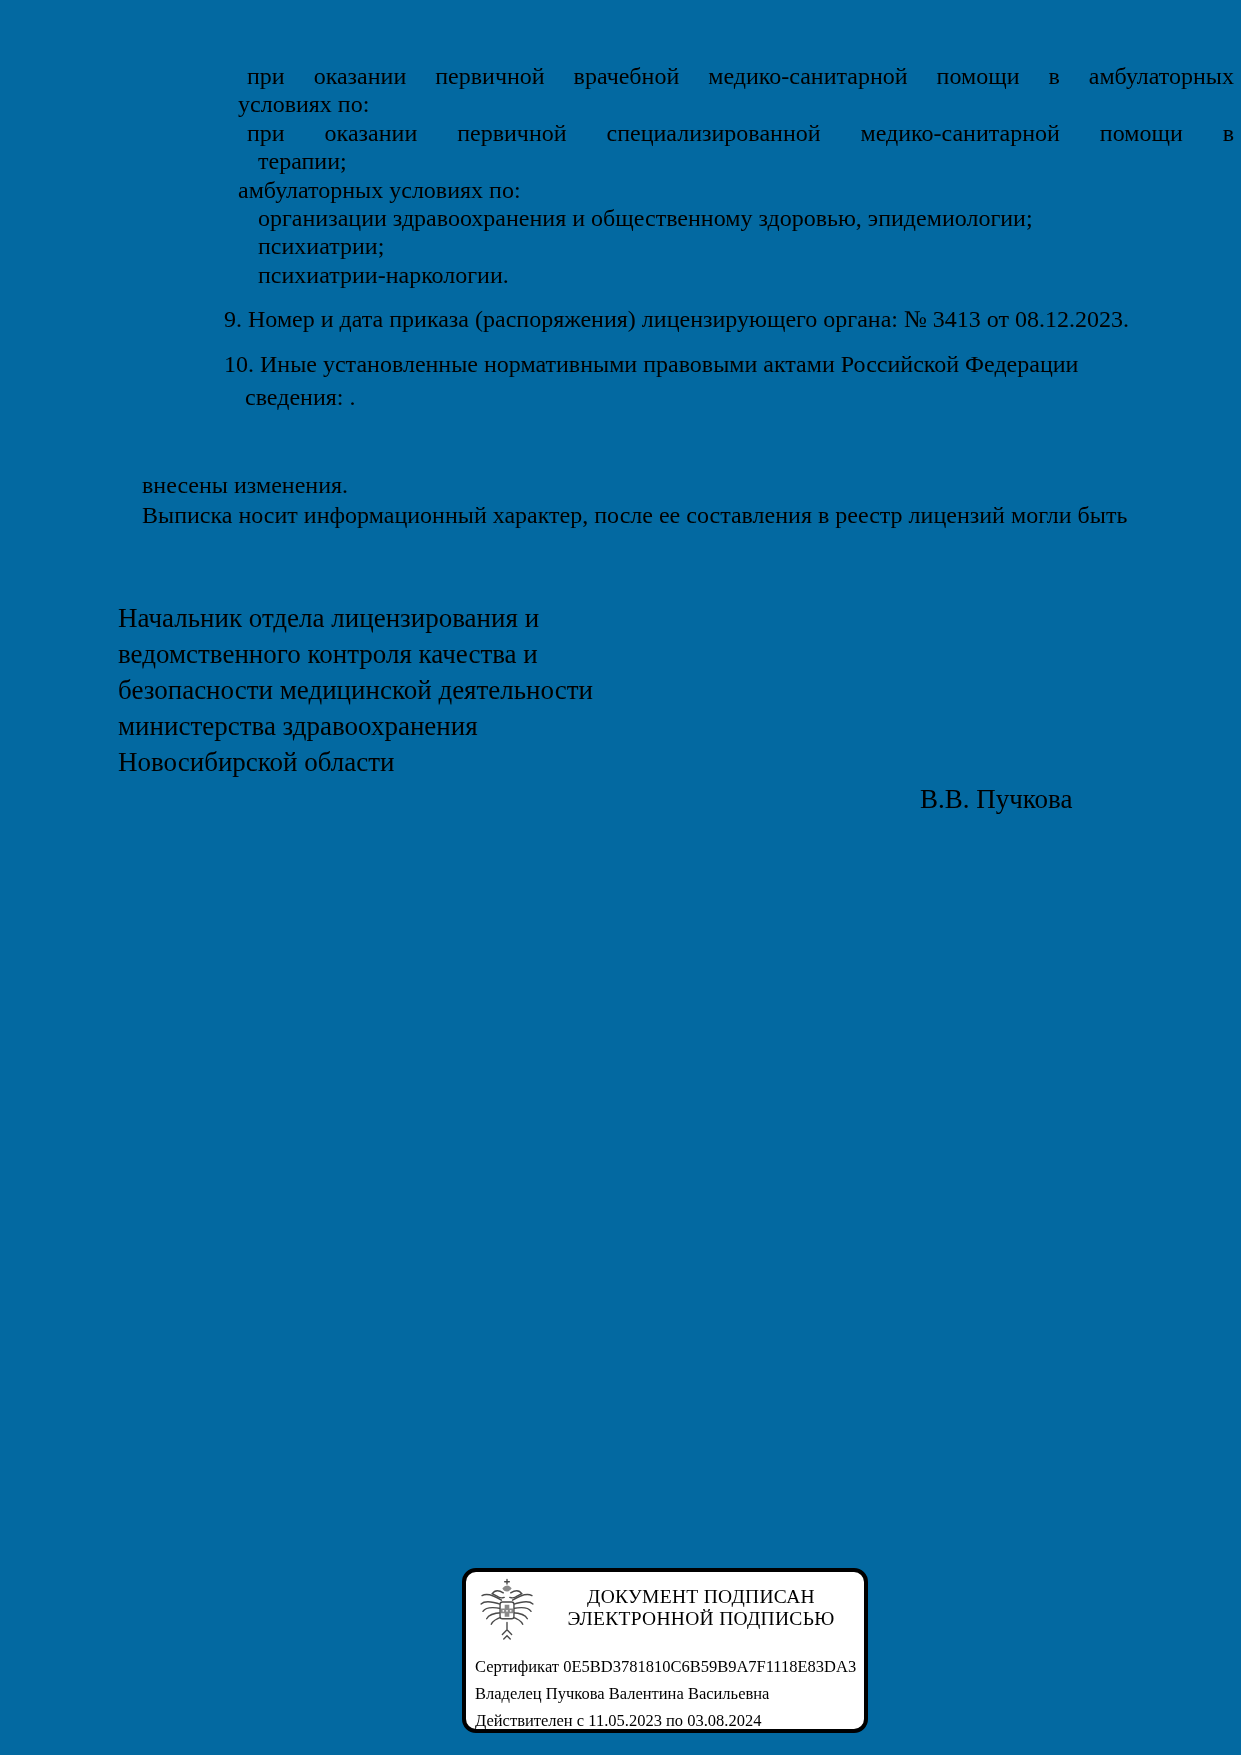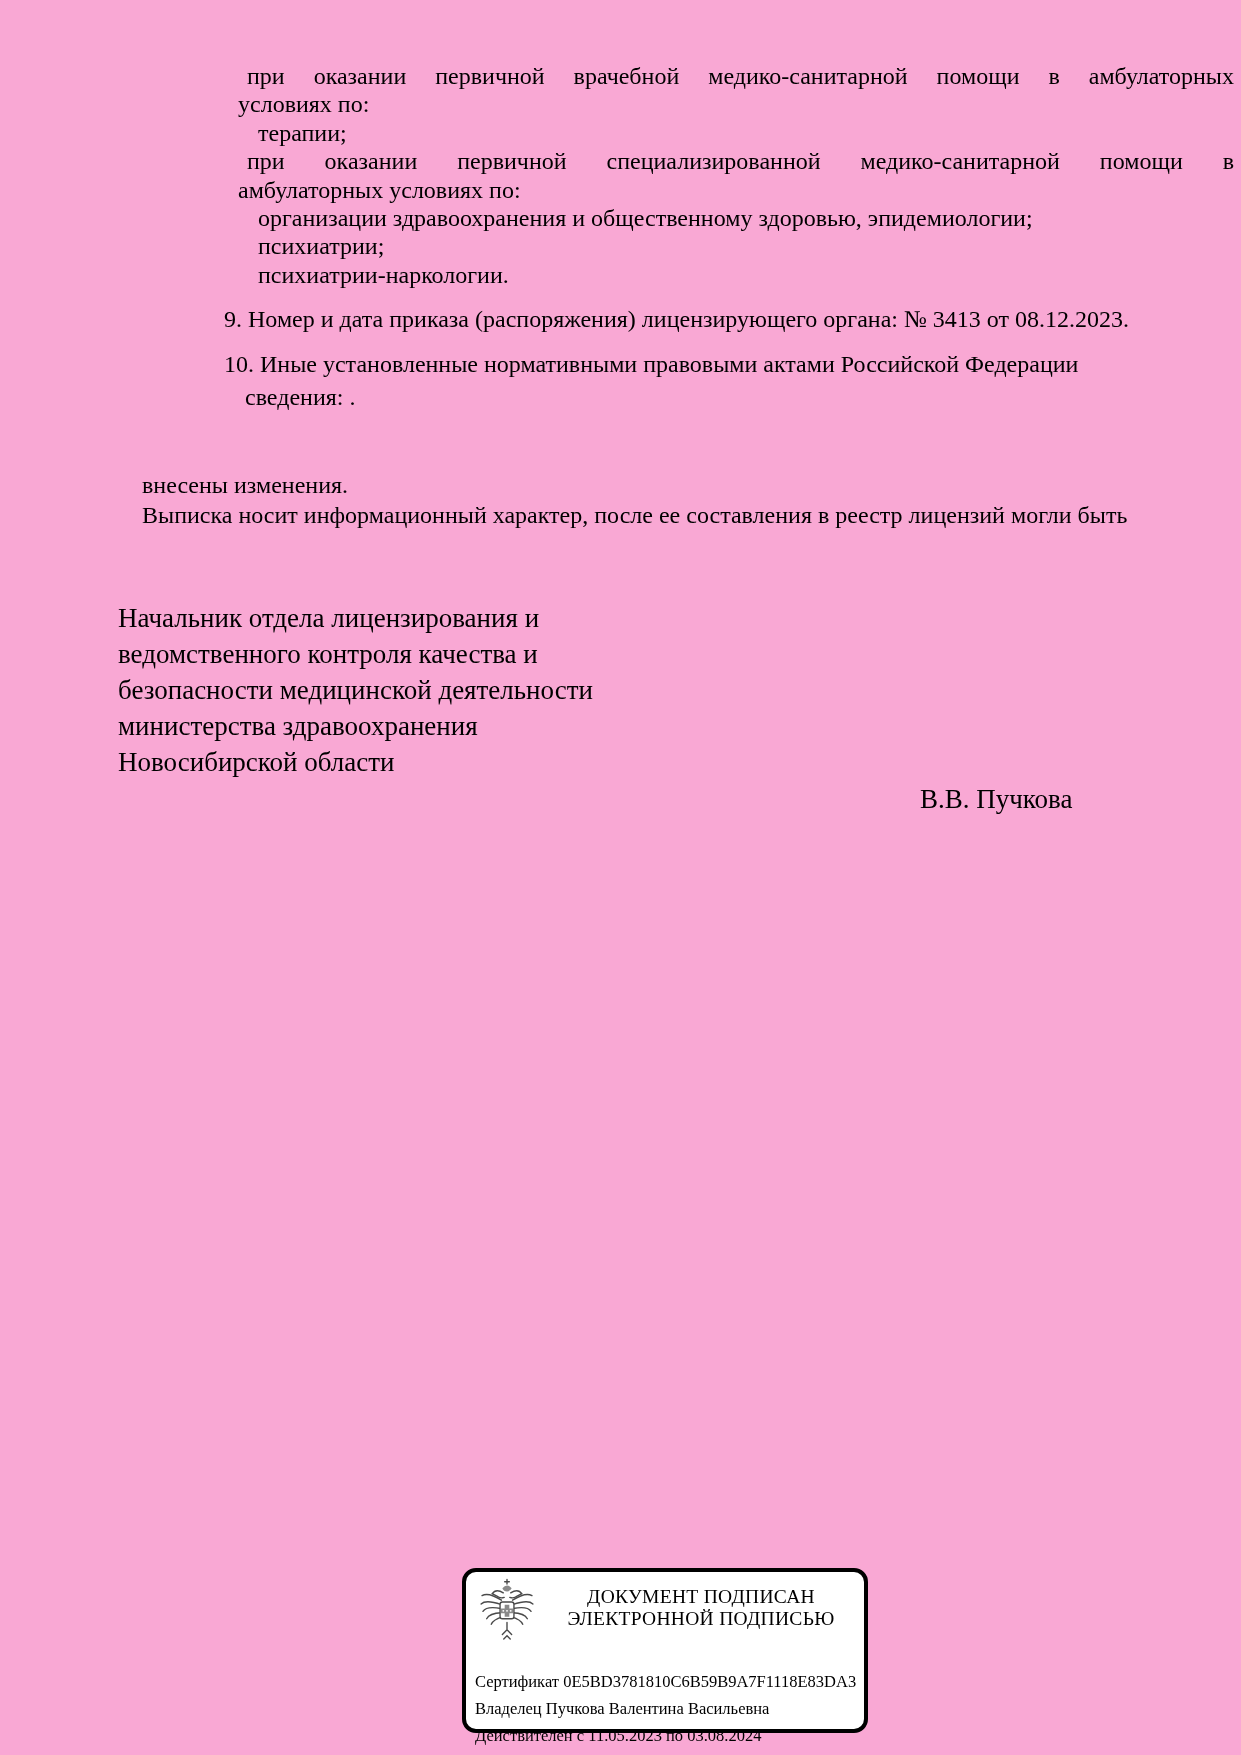--- a/index.html
+++ b/index.html
@@ -1,19 +1,19 @@
 <!DOCTYPE html>
 <html lang="ru"><head>
 <meta charset="utf-8">
 <style>
   html,body{margin:0;padding:0;background:#ffffff;}
   .page{
     position:relative;
     width:1241px;height:1755px;
-    background:#f9a8d4;
+    background:#0369a1;
     font-family:"Liberation Serif","DejaVu Serif",serif;
     color:#000000;
     overflow:hidden;
   }
   
   .activities{
     position:absolute;left:238px;top:62px;width:996px;
     font-size:24px;line-height:28.4px;
   }
   .activities .ln{display:block;}
@@ -52,35 +52,35 @@
   }
   .stamp .emblem{
     position:absolute;left:13px;top:6px;width:56px;height:74px;
   }
   .stamp .title{
     position:absolute;left:100px;top:14px;width:270px;
     text-align:center;font-size:19.5px;line-height:21.5px;
     letter-spacing:0.3px;
   }
   .stamp .details{
-    position:absolute;left:9px;top:96px;right:6px;
+    position:absolute;left:9px;top:81px;right:6px;
     font-size:16.5px;line-height:27px;white-space:nowrap;
   }
   .stamp .details b{font-weight:normal;}
 </style>
 </head>
 <body>
 
 <div class="page">
 
   <div class="activities">
     <span class="ln jl">при оказании первичной врачебной медико-санитарной помощи в амбулаторных</span>
     <span class="ln">условиях по:</span>
+    <span class="ln jl">при оказании первичной специализированной медико-санитарной помощи в</span>
     <span class="ln it">терапии;</span>
-    <span class="ln jl">при оказании первичной специализированной медико-санитарной помощи в</span>
     <span class="ln">амбулаторных условиях по:</span>
     <span class="ln it">организации здравоохранения и общественному здоровью, эпидемиологии;</span>
     <span class="ln it">психиатрии;</span>
     <span class="ln it">психиатрии-наркологии.</span>
   </div>
 
   <div class="item9">9. Номер и дата приказа (распоряжения) лицензирующего органа: № 3413 от 08.12.2023.</div>
 
   <div class="item10">
     <div>10. Иные установленные нормативными правовыми актами Российской Федерации</div>

